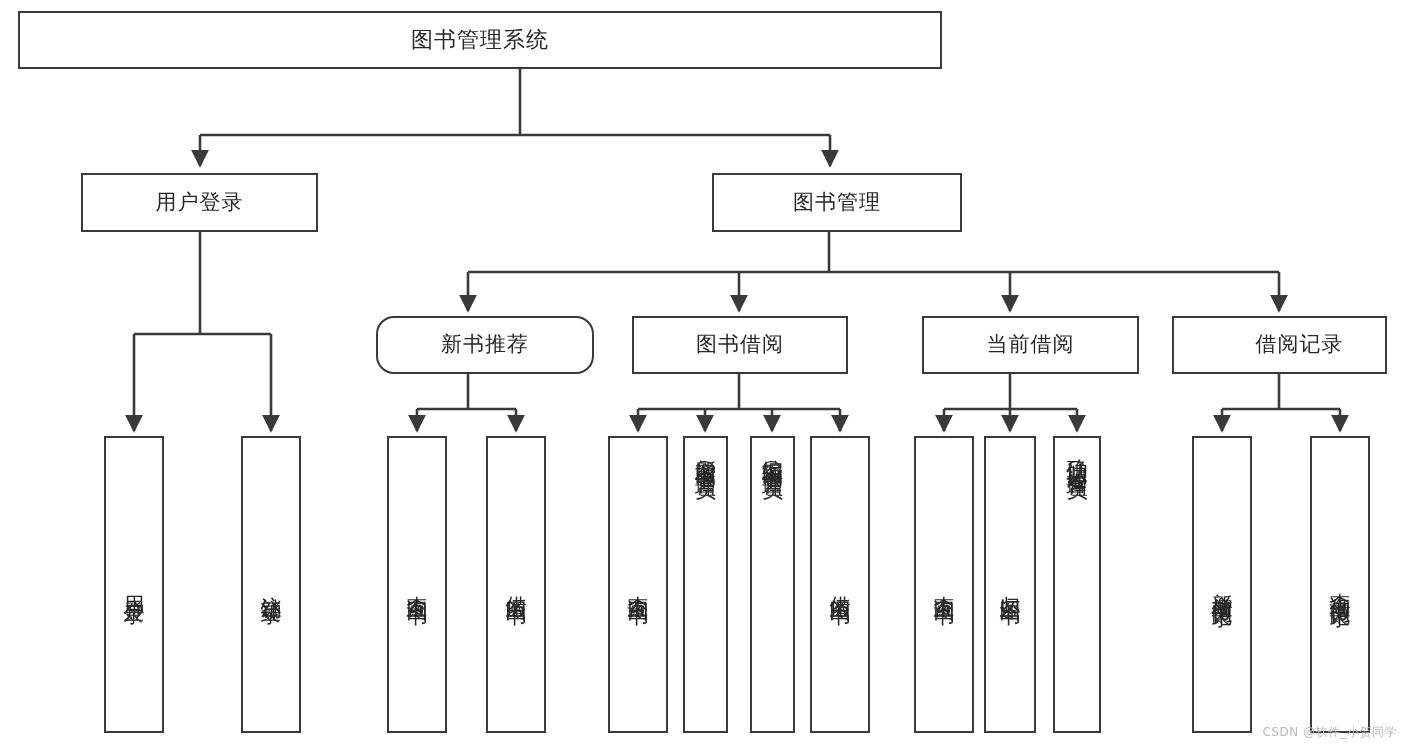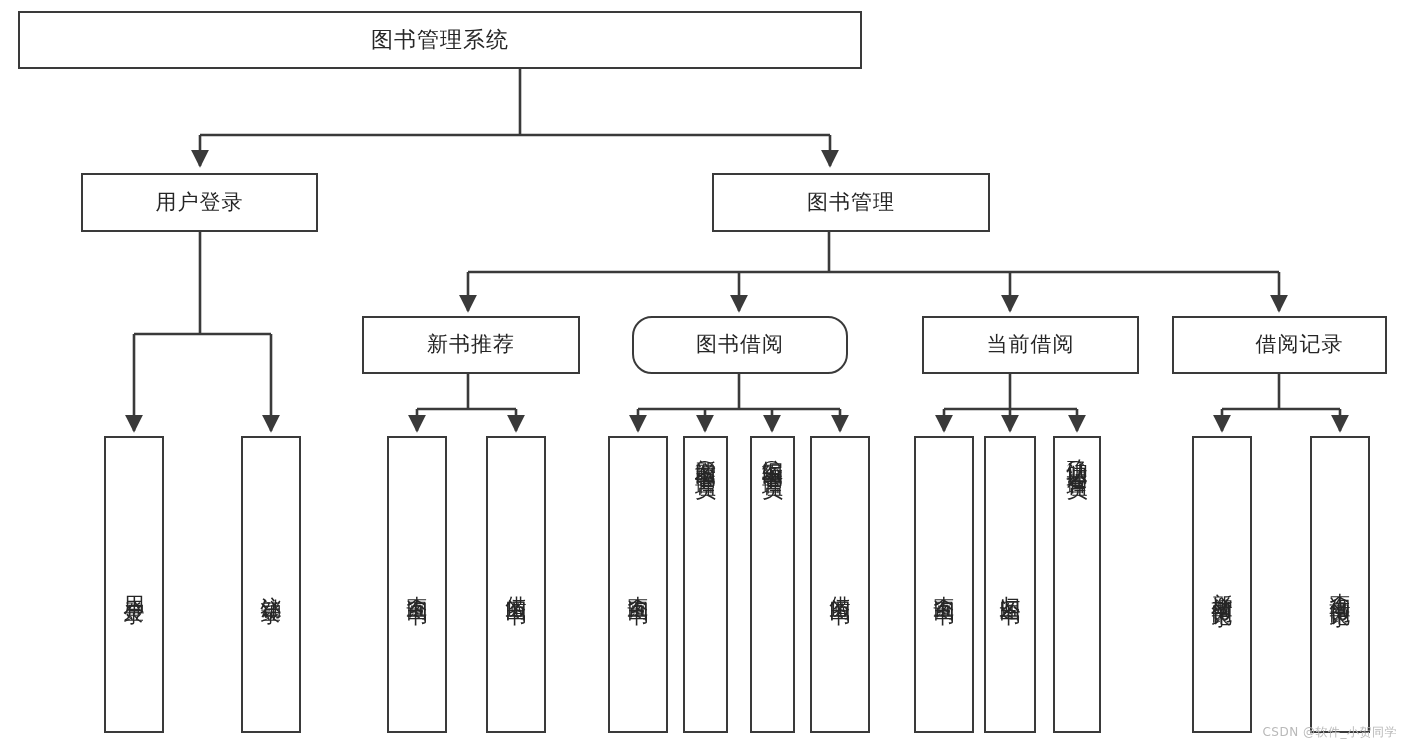--- a/index.html
+++ b/index.html
@@ -99,29 +99,29 @@
       <path d="M 1010 409 L 1010 431" marker-end="url(#arrow)"></path>
       <path d="M 1077 409 L 1077 431" marker-end="url(#arrow)"></path>
 
       <path d="M 1279 374 L 1279 409"></path>
       <path d="M 1222 409 L 1340 409"></path>
       <path d="M 1222 409 L 1222 431" marker-end="url(#arrow)"></path>
       <path d="M 1340 409 L 1340 431" marker-end="url(#arrow)"></path>
     </g>
   </svg>
 
-  <div class="node h root" style="left:18px;top:11px;width:844px;height:58px;">图书管理系统</div>
+  <div class="node h root" style="left:18px;top:11px;width:924px;height:58px;">图书管理系统</div>
 
   <div class="node h" style="left:81px;top:173px;width:237px;height:59px;">用户登录</div>
 
-  <div class="node h" style="left:712px;top:173px;width:278px;height:59px;">图书管理</div>
+  <div class="node h" style="left:712px;top:173px;width:250px;height:59px;">图书管理</div>
 
-  <div class="node h" style="left:362px;top:316px;width:218px;height:58px;">新书推荐</div>
+  <div class="node h" style="left:376px;top:316px;width:218px;height:58px;border-radius:18px;">新书推荐</div>
 
-  <div class="node h" style="left:632px;top:316px;width:216px;height:58px;border-radius:20px;">图书借阅</div>
+  <div class="node h" style="left:632px;top:316px;width:216px;height:58px;">图书借阅</div>
 
   <div class="node h" style="left:902px;top:316px;width:217px;height:58px;margin-left:20px;">当前借阅</div>
 
   <div class="node h" style="left:1172px;top:316px;width:215px;height:58px;padding-left:40px;">借阅记录</div>
 
   <div class="node v" style="left:104px;top:436px;width:60px;height:297px;">用户登录</div>
 
   <div class="node v" style="left:241px;top:436px;width:60px;height:297px;">注销登录</div>
 
   <div class="node v" style="left:387px;top:436px;width:60px;height:297px;">查询图书</div>

